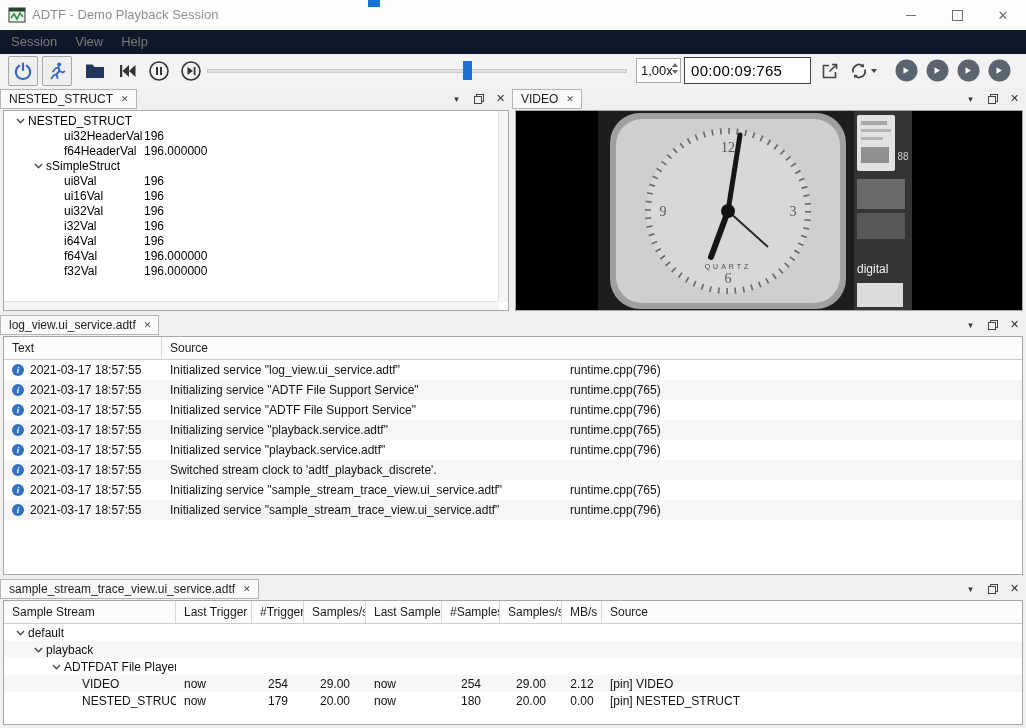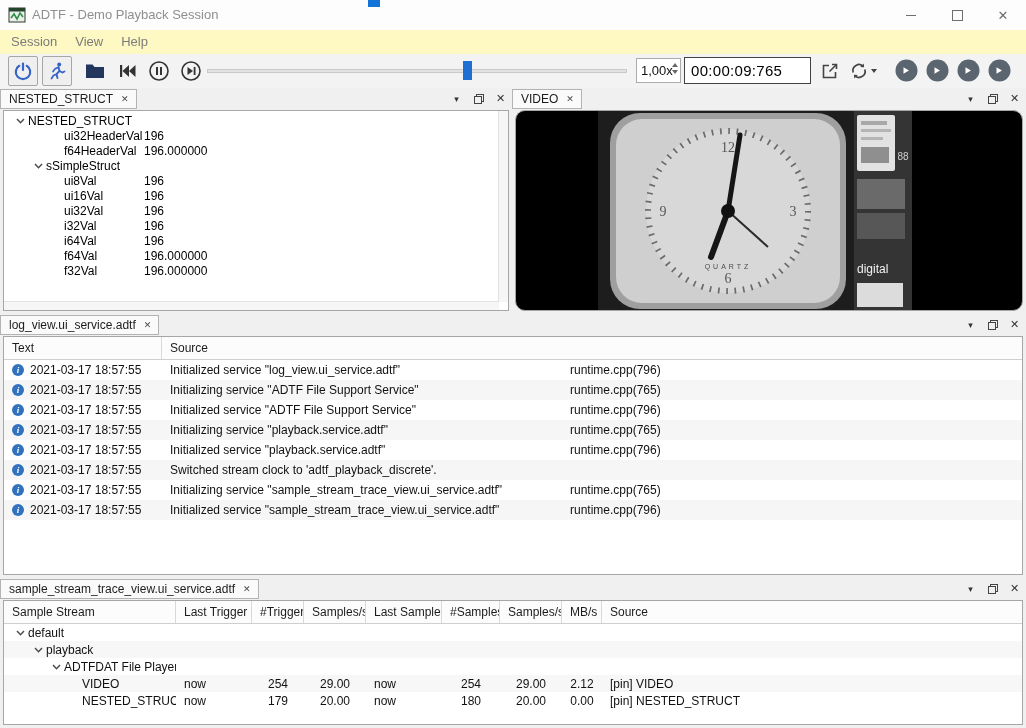--- a/index.html
+++ b/index.html
@@ -10,21 +10,21 @@
   .titlebar{position:absolute;left:0;top:0;width:100%;height:30px;background:#fdfdfd;}
   .app-icon{position:absolute;left:8px;top:6px;}
   .title-text{position:absolute;left:32px;top:0;line-height:30px;font-size:13px;color:#8f8f8f;}
   .capture-mark{position:absolute;left:368px;top:0;width:12px;height:7px;background:#1273d8;}
   .winbtn{position:absolute;top:0;height:30px;width:46px;display:flex;align-items:center;justify-content:center;color:#6e6e6e;}
   .winbtn.min{right:92px}.winbtn.max{right:46px}.winbtn.closebtn{right:0;font-size:13px;}
   .minline{width:10px;border-top:1px solid #6e6e6e;}
   .maxbox{width:9px;height:9px;border:1px solid #6e6e6e;}
 
   
-  .menubar{position:absolute;top:30px;left:0;width:100%;height:24px;background:#fef9c3;display:flex;align-items:center;padding-left:2px;box-sizing:border-box;}
+  .menubar{position:absolute;top:30px;left:0;width:100%;height:24px;background:#0f172a;display:flex;align-items:center;padding-left:2px;box-sizing:border-box;}
   .menu-item{padding:0 9px;font-size:13px;color:#7b7b7b;line-height:24px;}
 
   
   .toolbar{position:absolute;top:54px;left:0;width:100%;height:34px;background:#f3f3f3;}
   .tbtn{position:absolute;top:2px;width:30px;height:30px;display:flex;align-items:center;justify-content:center;border-radius:2px;box-sizing:border-box;}
   .tbtn.checked{border:1px solid #a6a6a6;background:#efefef;}
   #btn-power{left:8px}#btn-run{left:42px}#btn-folder{left:80px}
   #btn-skipback{left:112px}#btn-pause{left:144px}#btn-step{left:176px}
   .slider{position:absolute;left:207px;top:7px;width:420px;height:20px;}
   .slider-track{position:absolute;left:0;top:8px;width:100%;height:4px;background:#e2e2e2;border:1px solid #c9c9c9;box-sizing:border-box;}
@@ -58,21 +58,21 @@
   
   #nested-tree{position:absolute;left:0;top:2px;right:10px;}
   .tree-row{position:relative;display:flex;align-items:center;height:15px;font-size:12px;color:#000;white-space:nowrap;}
   .indent{flex:0 0 auto;display:inline-block;height:1px;}
   .chev{flex:0 0 16px;width:16px;display:inline-flex;align-items:center;justify-content:center;}
   .tval{position:absolute;left:140px;}
   .vscroll{position:absolute;right:0;top:0;bottom:8px;width:9px;background:#f6f6f6;border-left:1px solid #e2e2e2;}
   .hscroll{position:absolute;left:0;bottom:0;right:9px;height:8px;background:#f6f6f6;border-top:1px solid #e2e2e2;}
 
   
-  .video-content{background:#000;border-radius:10px;}
+  .video-content{background:#000;}
   .clock-photo{position:absolute;left:82px;top:0;}
 
   
   .table-header{display:grid;height:22px;border-bottom:1px solid #cfcfcf;background:#fcfcfc;font-size:12px;color:#1c1c1c;align-items:center;}
   .log-grid{grid-template-columns:158px 400px 1fr;}
   .trace-grid{grid-template-columns:172px 76px 52px 62px 76px 58px 62px 40px 1fr;}
   .hcell{padding-left:8px;border-right:1px solid #d8d8d8;height:100%;display:flex;align-items:center;box-sizing:border-box;overflow:hidden;white-space:nowrap;}
   .hcell:last-child{border-right:none;}
   .log-row{display:grid;grid-template-columns:158px 400px 1fr;height:20px;align-items:center;font-size:12px;color:#111;}
   #log-rows .log-row:nth-child(even){background:#f6f6f6;}

